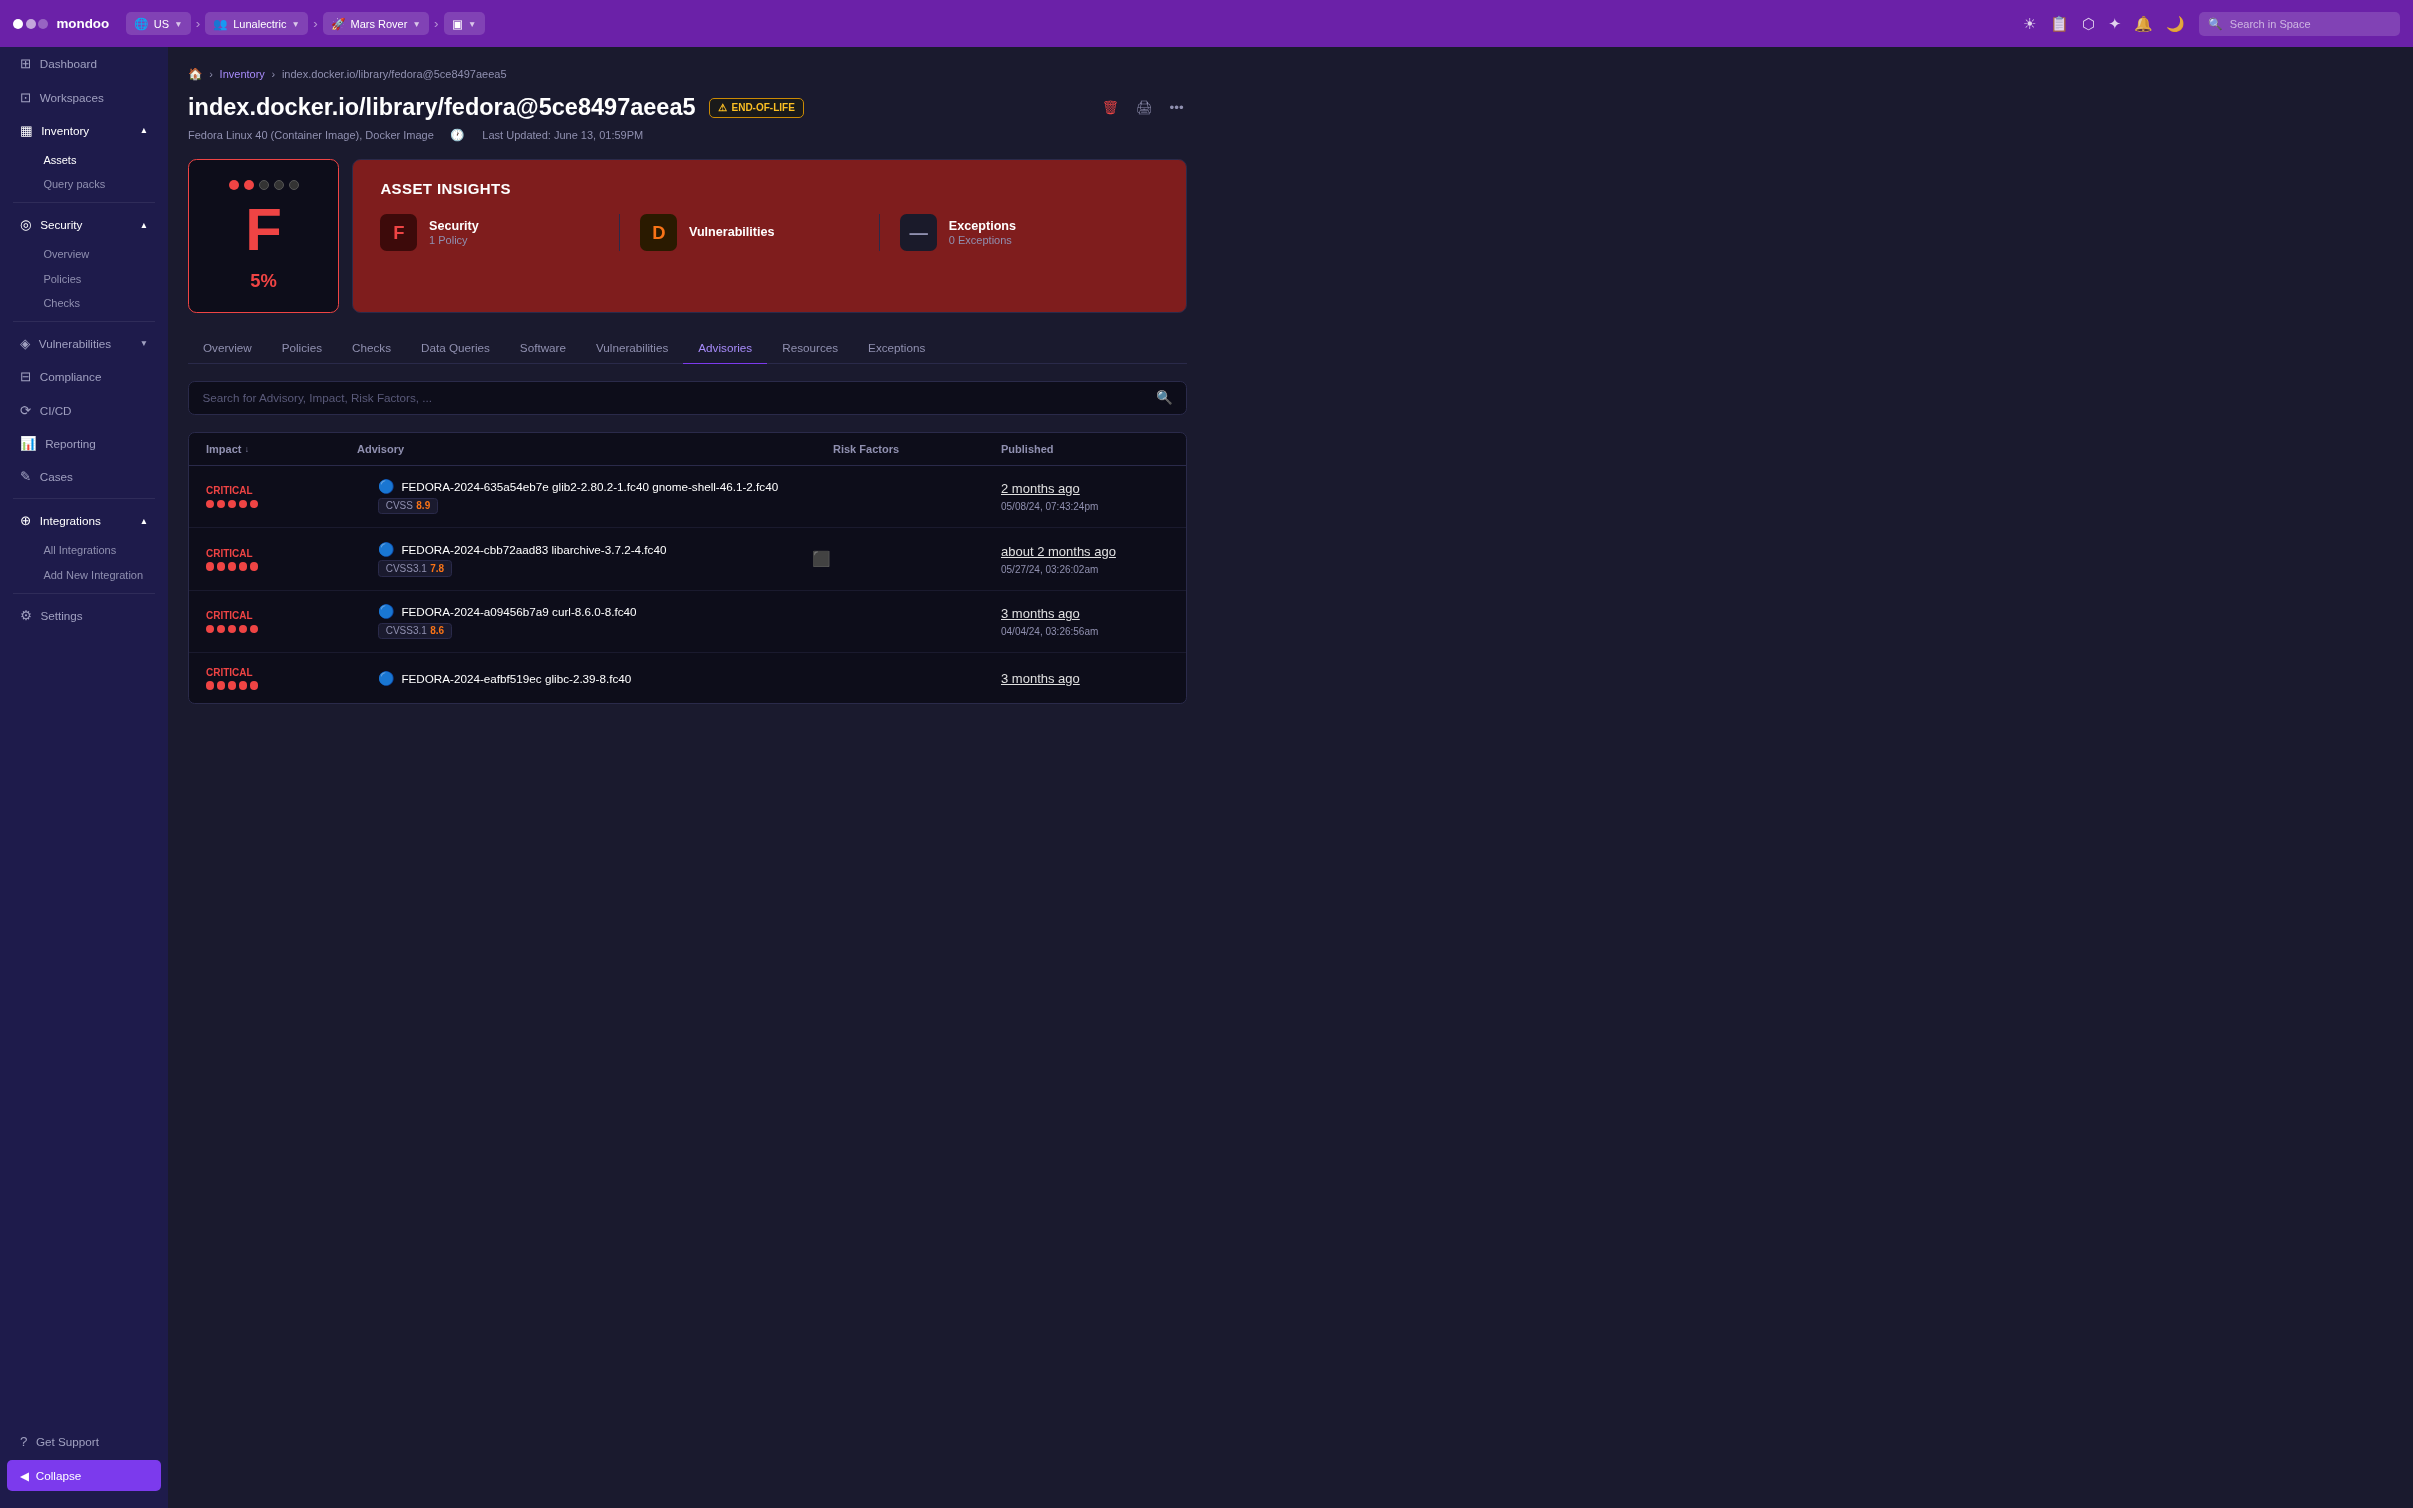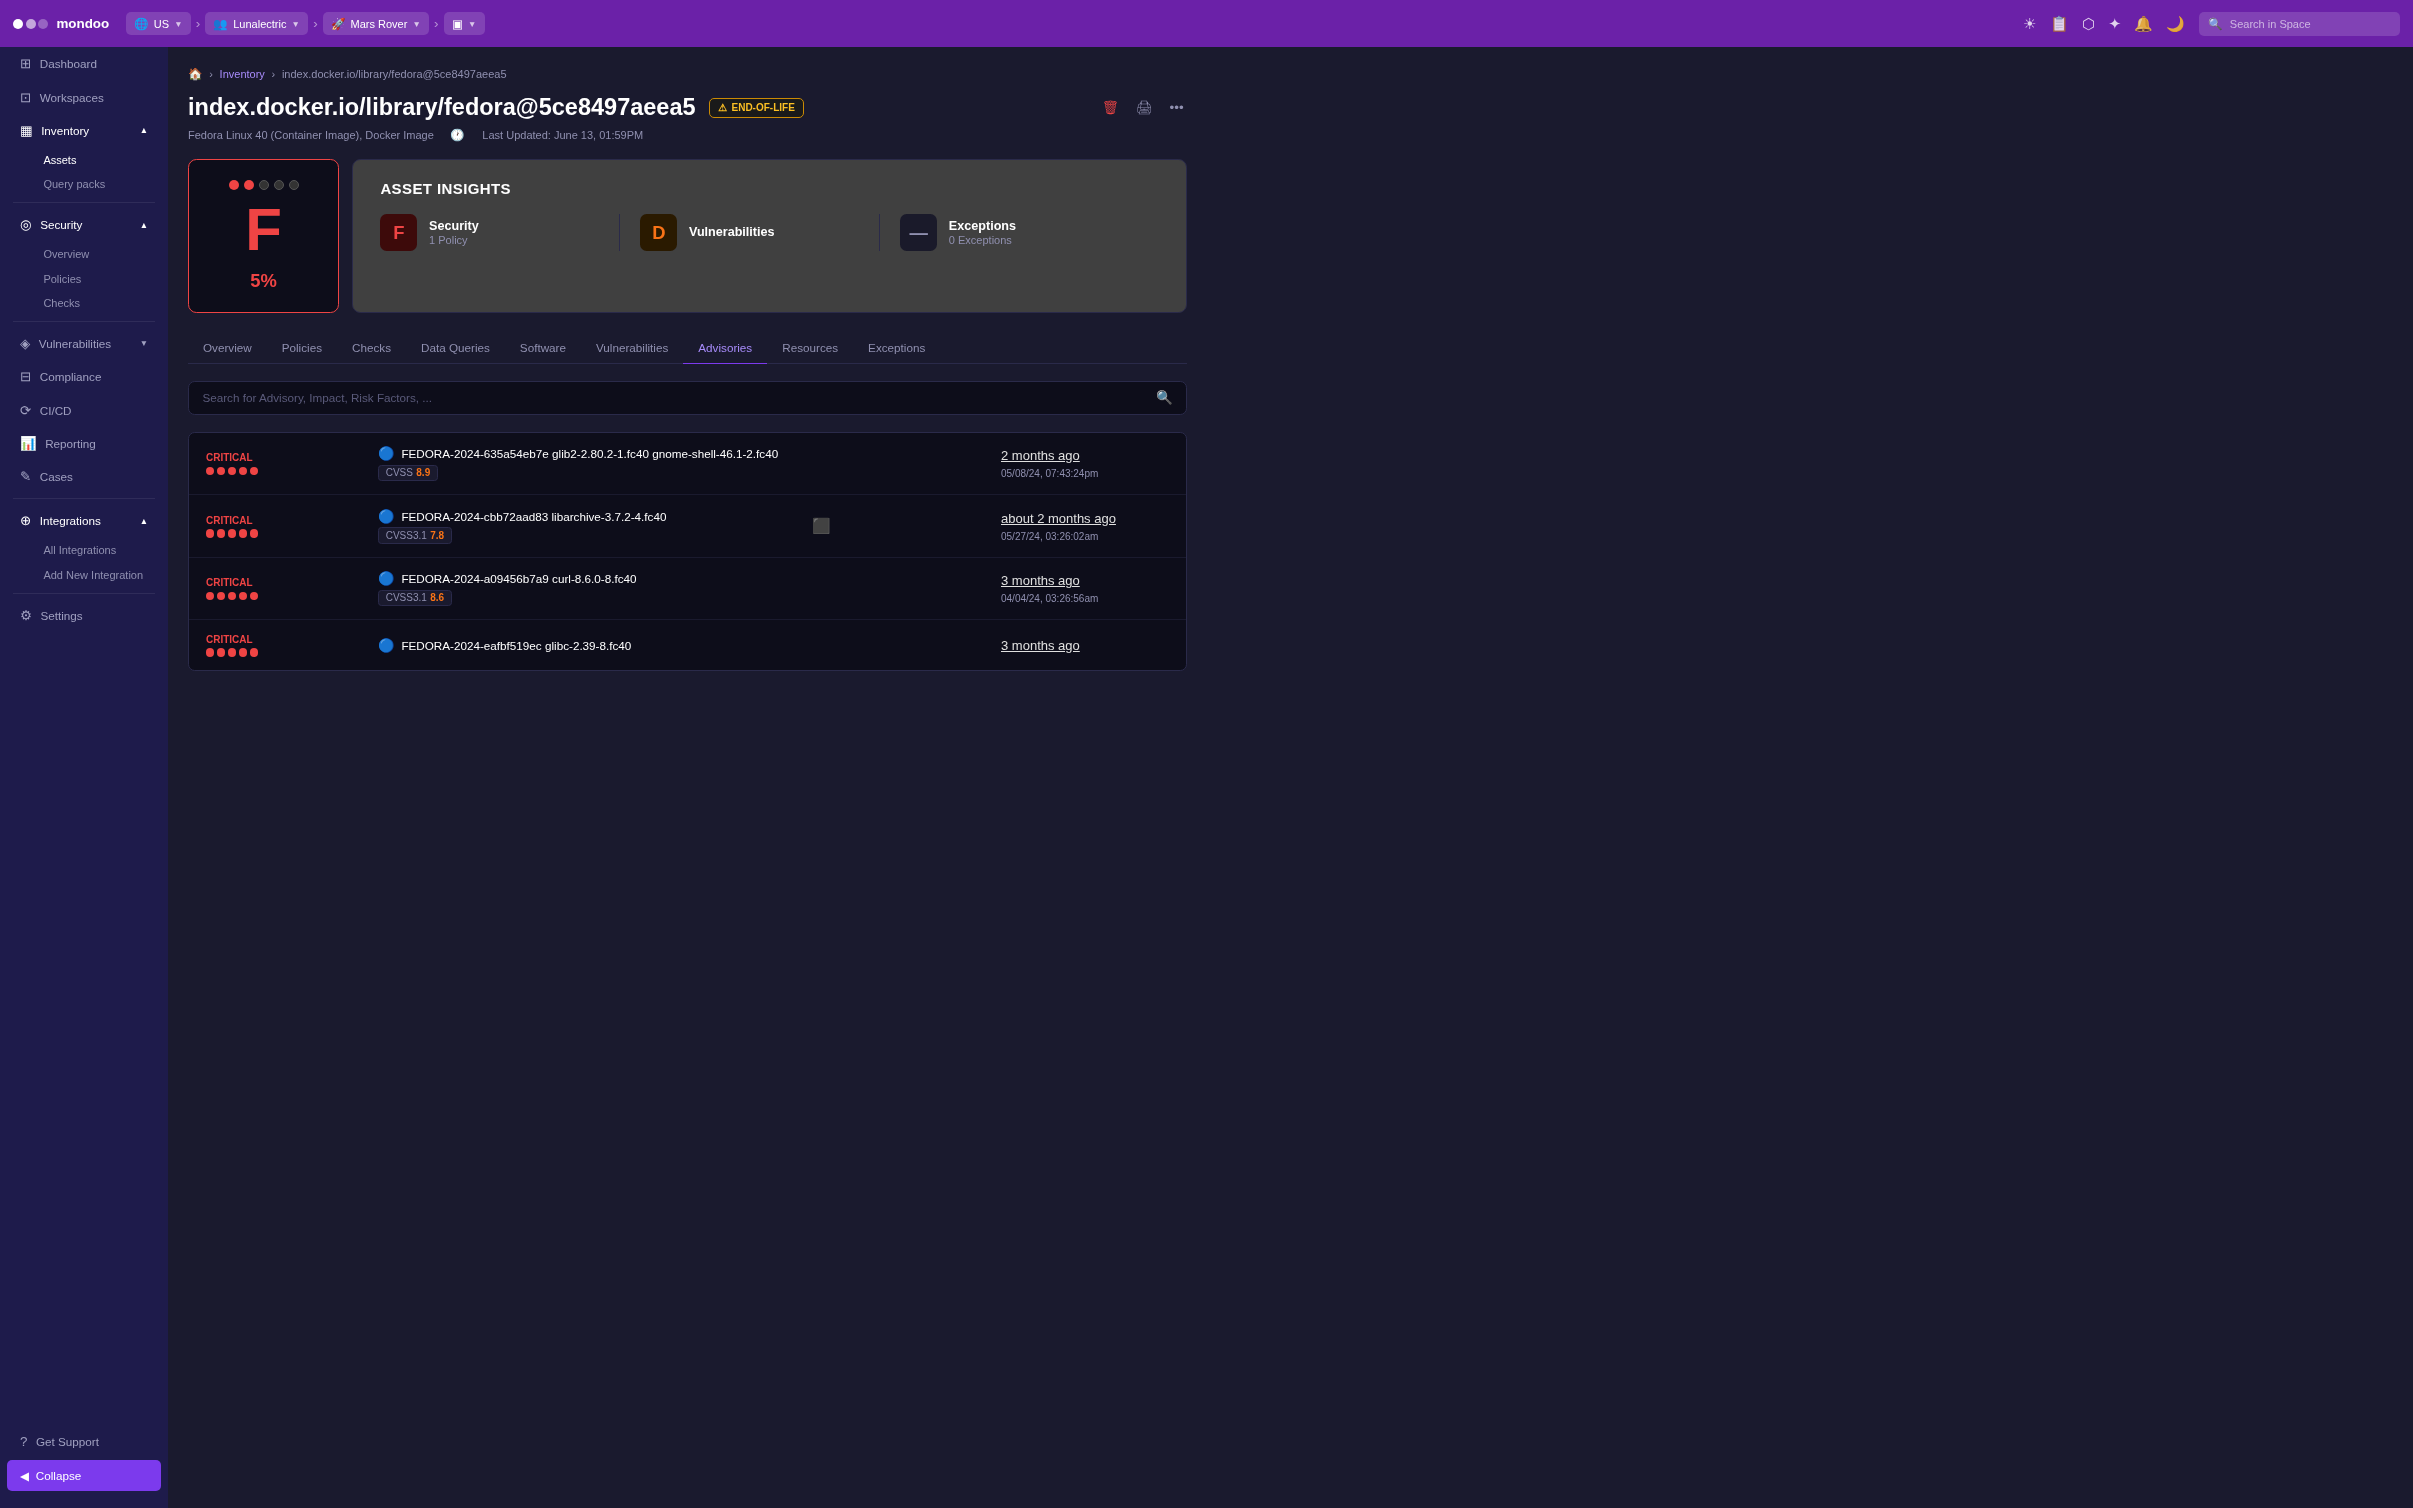--- a/index.html
+++ b/index.html
@@ -63,21 +63,21 @@
     
     .insights-row { display: flex; gap: 0; margin-bottom: 20px; }
     .score-card { background: #0d0d1a; border: 1.7px solid #ef4444; border-radius: 8.4px; padding: 20px; min-width: 151px; display: flex; flex-direction: column; align-items: center; justify-content: center; gap: 10px; }
     .score-dots { display: flex; gap: 5px; }
     .score-dot { width: 10px; height: 10px; border-radius: 50%; }
     .score-dot.filled { background: #ef4444; }
     .score-dot.empty { background: #333; border: 0.8px solid #555; }
     .score-letter { font-size: 60px; font-weight: 900; color: #ef4444; line-height: 1; }
     .score-percent { font-size: 18.4px; color: #ef4444; font-weight: 600; }
 
-    .asset-insights { background: #404040; border: 0.8px solid #2a2a4a; border-radius: 8.4px; flex: 1; padding: 20px 27px; margin-left: 13.4px; }
+    .asset-insights { background: #7f1d1d; border: 0.8px solid #2a2a4a; border-radius: 8.4px; flex: 1; padding: 20px 27px; margin-left: 13.4px; }
     .asset-insights-title { font-size: 15px; font-weight: 700; color: white; margin-bottom: 17px; letter-spacing: 0.4px; }
     .insights-metrics { display: flex; gap: 0; }
     .insight-metric { display: flex; align-items: center; gap: 11.7px; flex: 1; border-right: 0.8px solid #2a2a4a; padding-right: 20px; margin-right: 20px; }
     .insight-metric:last-child { border-right: none; }
     .insight-grade { width: 37px; height: 37px; border-radius: 6.7px; display: flex; align-items: center; justify-content: center; font-size: 18.4px; font-weight: 900; flex-shrink: 0; }
     .grade-f { background: #3d0a0a; color: #ef4444; }
     .grade-d { background: #2a1a00; color: #f97316; }
     .grade-dash { background: #1a1a2a; color: #9090b0; }
     .insight-info { display: flex; flex-direction: column; }
     .insight-label { font-size: 12.6px; font-weight: 600; color: white; }
@@ -326,20 +326,35 @@
       <div class="tab">Resources</div>
       <div class="tab">Exceptions</div>
     </div>
 
     <div class="advisory-search">
       <input type="text" placeholder="Search for Advisory, Impact, Risk Factors, ..." style="">
       <span class="advisory-search-icon">🔍</span>
     </div>
 
     <div class="table-container">
+      <div class="table-header">
+        <div class="table-header-cell">
+          <span>Impact</span>
+          <span class="sort-icon">↓</span>
+        </div>
+        <div class="table-header-cell">
+          <span>Advisory</span>
+        </div>
+        <div class="table-header-cell">
+          <span>Risk Factors</span>
+        </div>
+        <div class="table-header-cell">
+          <span>Published</span>
+        </div>
+      </div>
 
       <div class="table-row">
         <div>
           <div class="severity-label">CRITICAL</div>
           <div class="severity-dots">
             <div class="sev-dot"></div>
             <div class="sev-dot"></div>
             <div class="sev-dot"></div>
             <div class="sev-dot"></div>
             <div class="sev-dot"></div>

